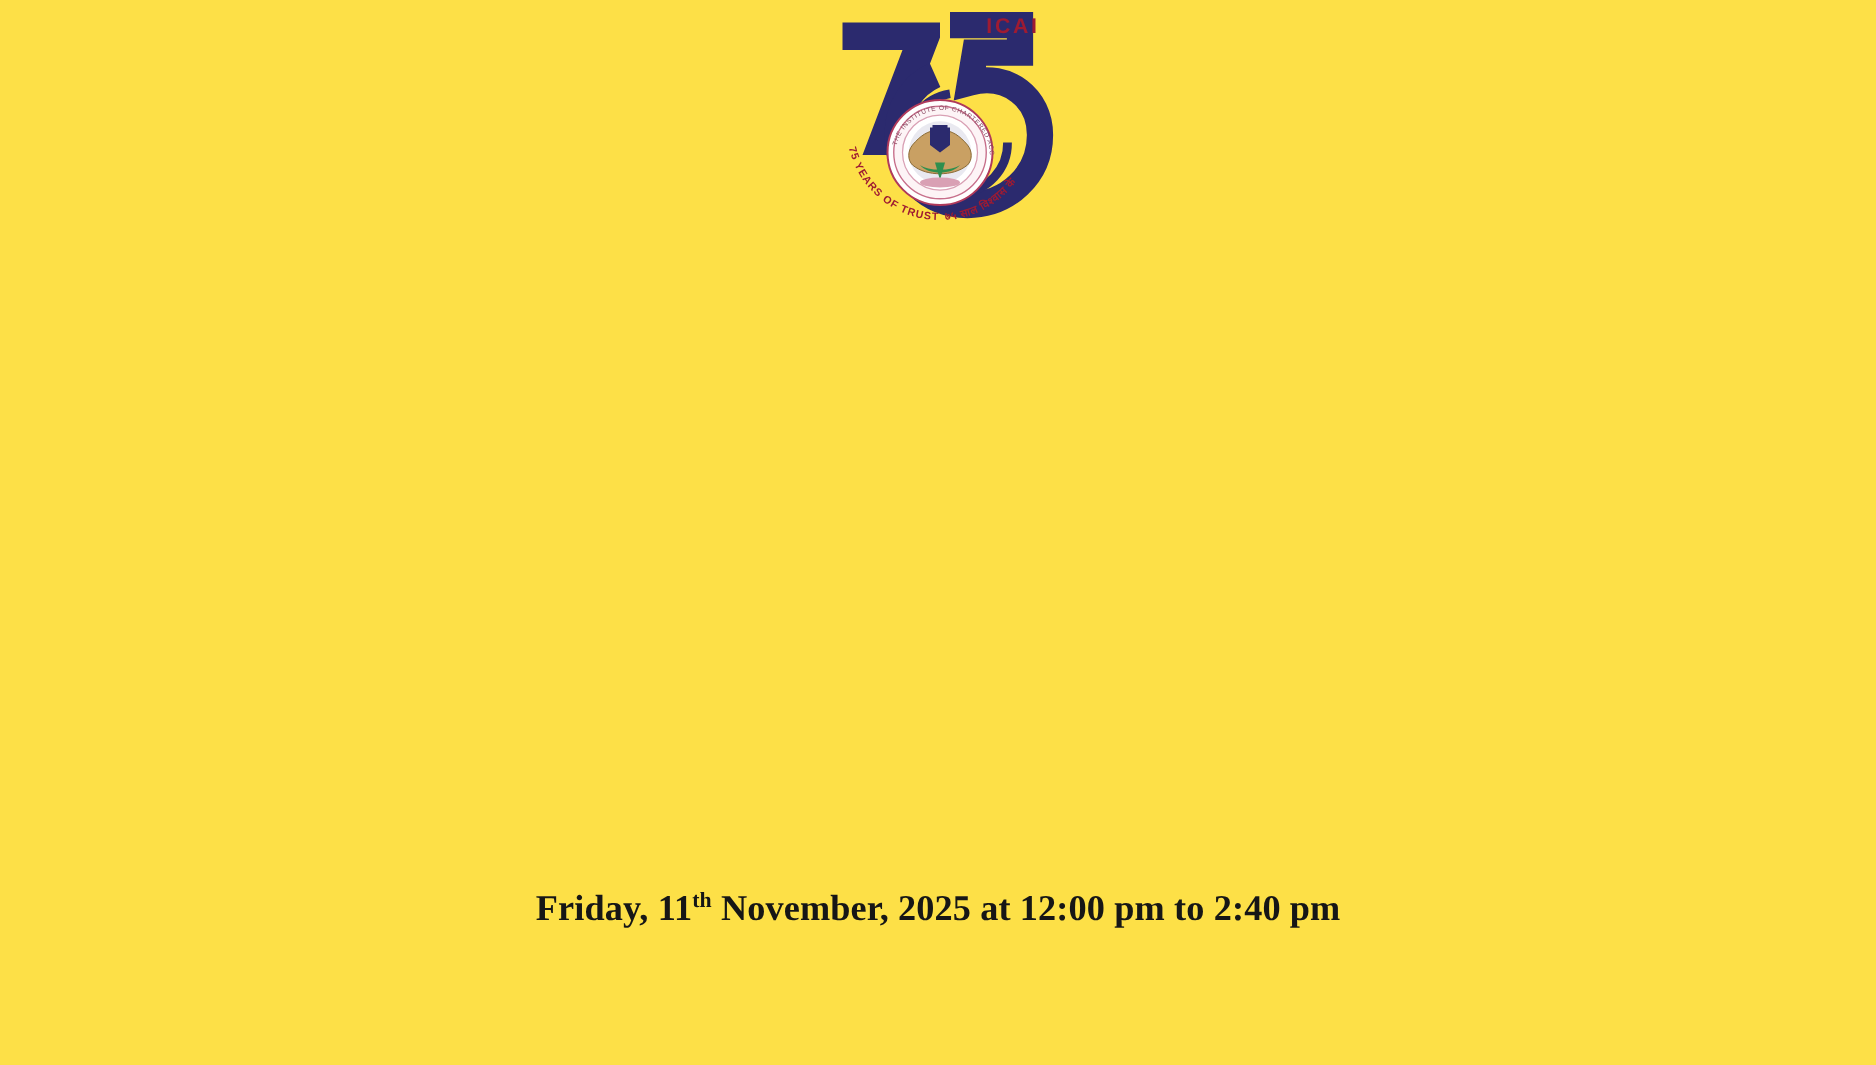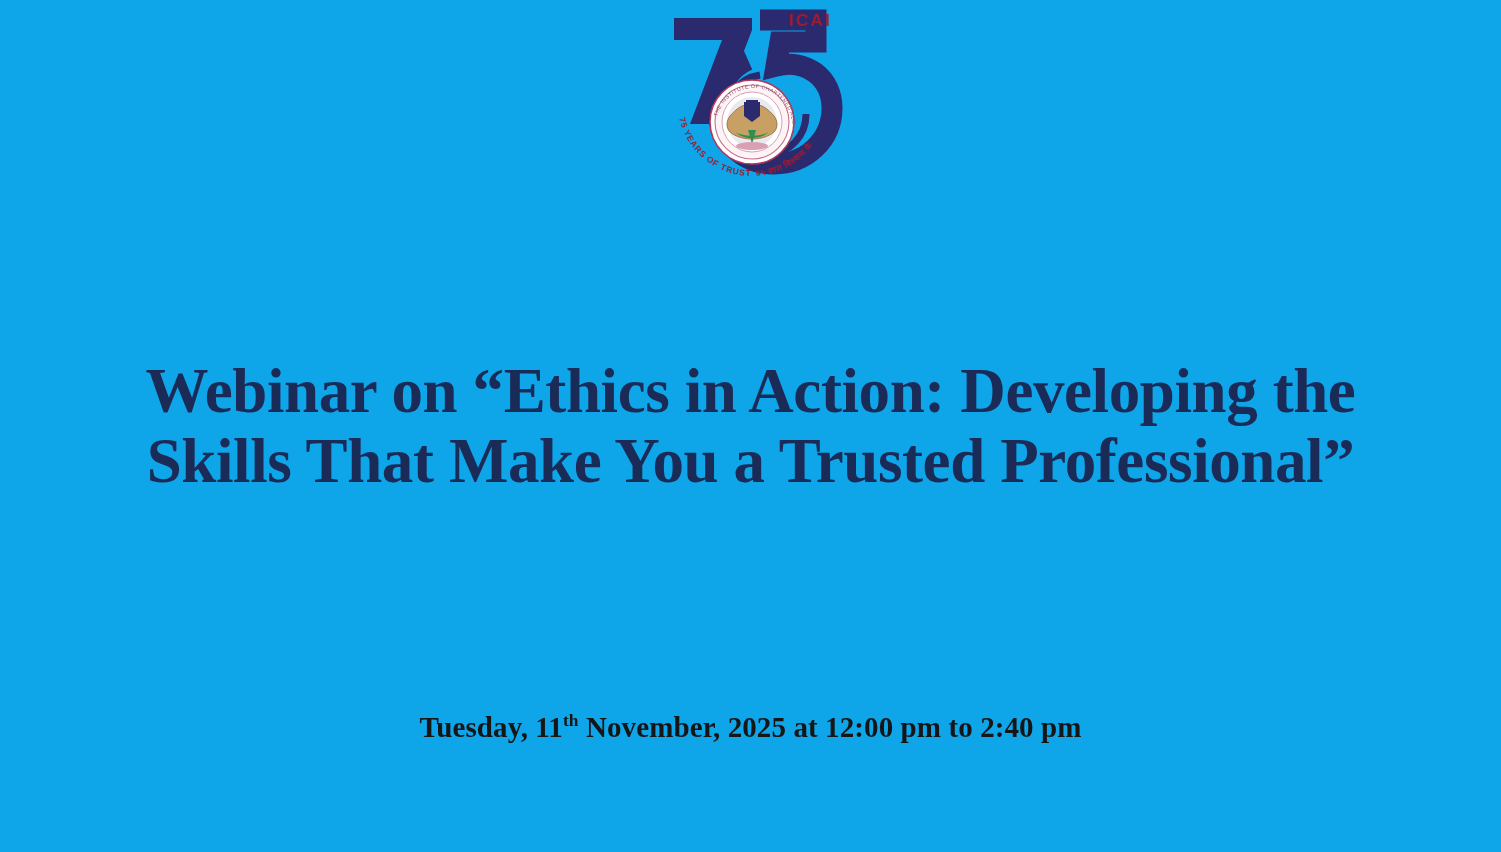--- a/index.html
+++ b/index.html
@@ -11,21 +11,21 @@
     width: 1501px;
     height: 852px;
     overflow: hidden;
     font-family: "Liberation Serif", serif;
     position: relative;
   }
 
   .slide {
     position: absolute;
     inset: 0;
-    background: #0ea5e9;
+    background: #fde047;
     padding-left: 40px;
   }
 
   
   .logo-wrap {
     position: absolute;
     left: 0;
     right: 0;
     top: 4px;
     display: flex;
@@ -138,22 +138,18 @@
         <text font-family="'Liberation Sans', sans-serif" font-size="8.5" font-weight="bold" fill="#9e1b32" letter-spacing="0.8">
           <textPath href="#arcLeft" startOffset="6%">75 YEARS OF TRUST |</textPath>
         </text>
         <text font-family="'Liberation Sans', sans-serif" font-size="8.5" font-weight="bold" fill="#9e1b32" letter-spacing="0.6">
           <textPath href="#arcRight" startOffset="4%">७५ साल विश्वास के</textPath>
         </text>
       </svg>
     </div>
   </div>
 
-  <div class="title-block">
-    <div class="title-line">Webinar on “Ethics in Action: Developing the</div>
-    <div class="title-line">Skills That Make You a Trusted Professional”</div>
-  </div>
 
   <div class="date-block">
-    <div class="date-line"><span>Tuesday, 11</span><sup>th</sup><span> November, 2025 at 12:00 pm to 2:40 pm</span></div>
+    <div class="date-line"><span>Friday, 11</span><sup>th</sup><span> November, 2025 at 12:00 pm to 2:40 pm</span></div>
   </div>
 
 </div>
 
 </body></html>

